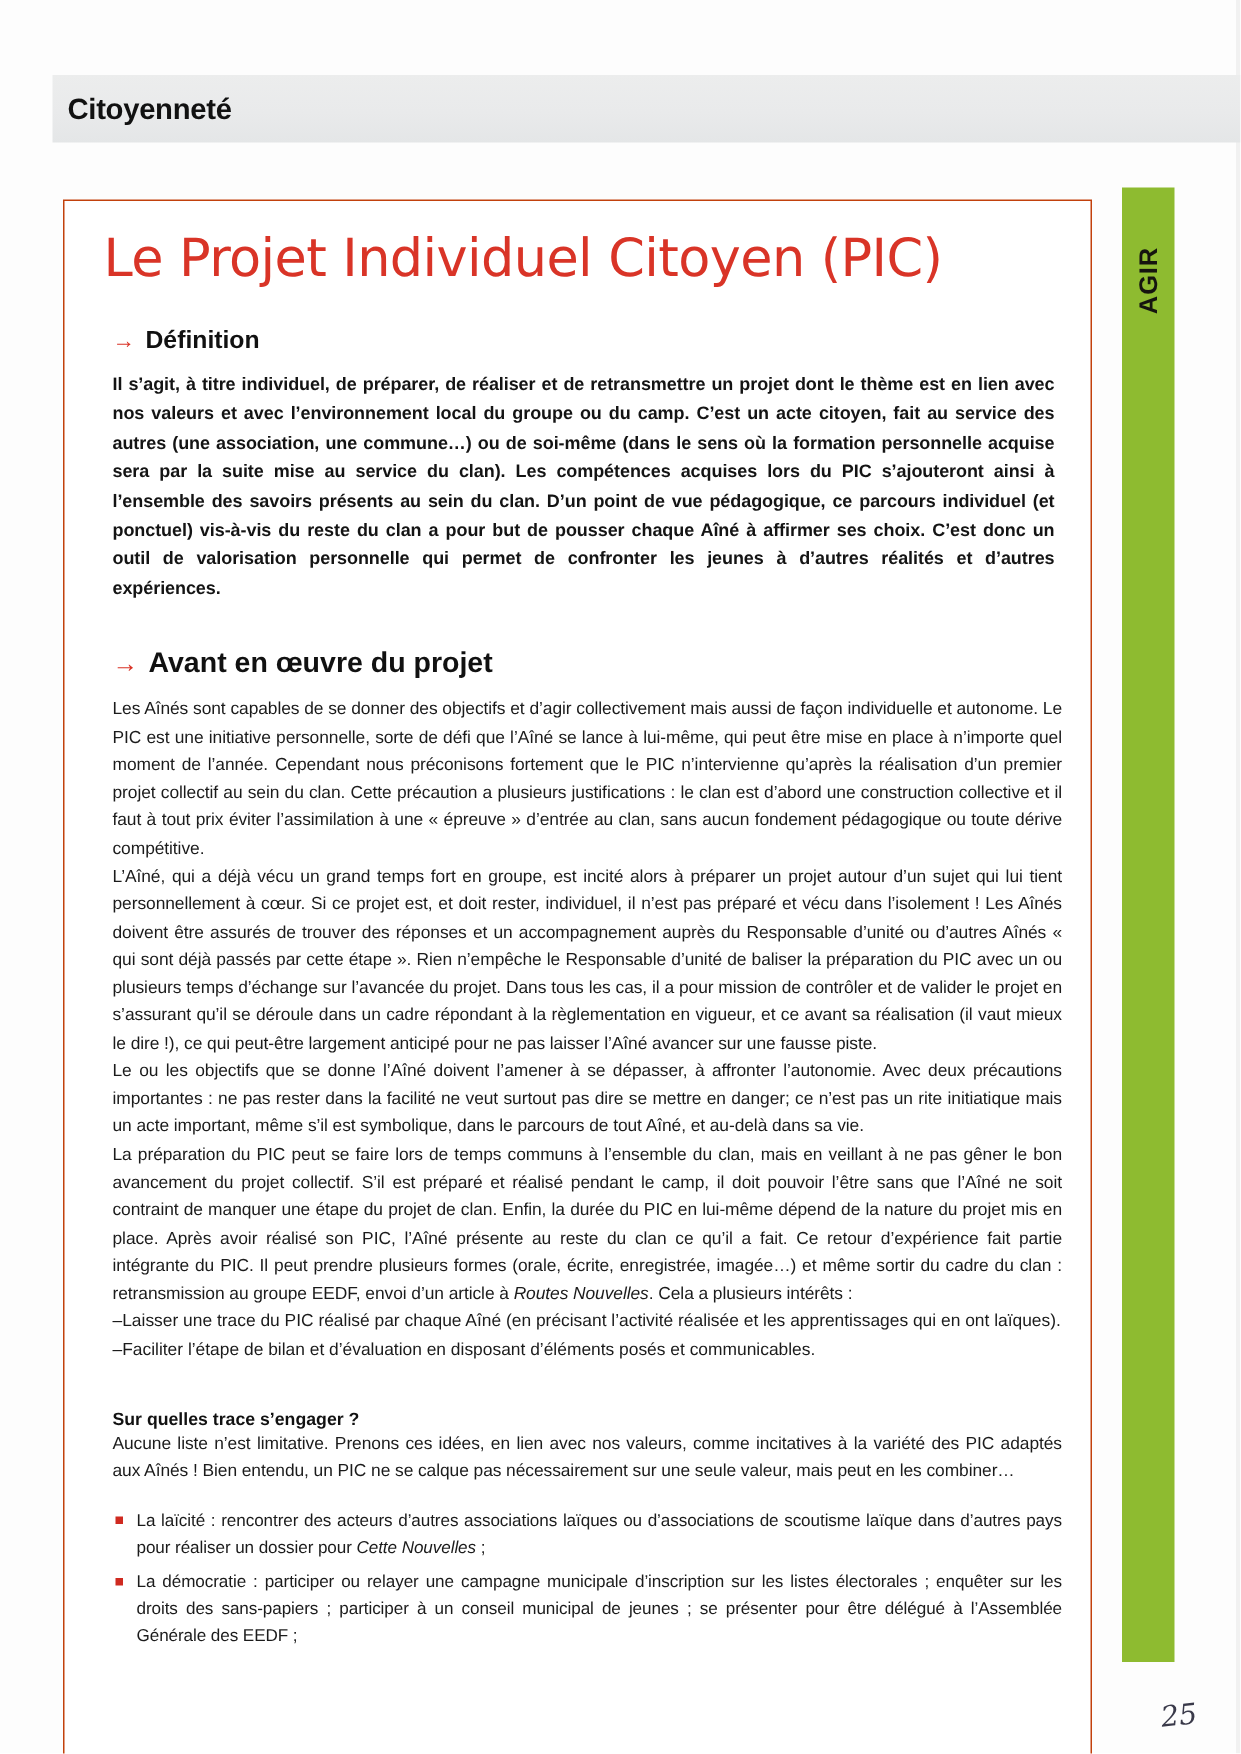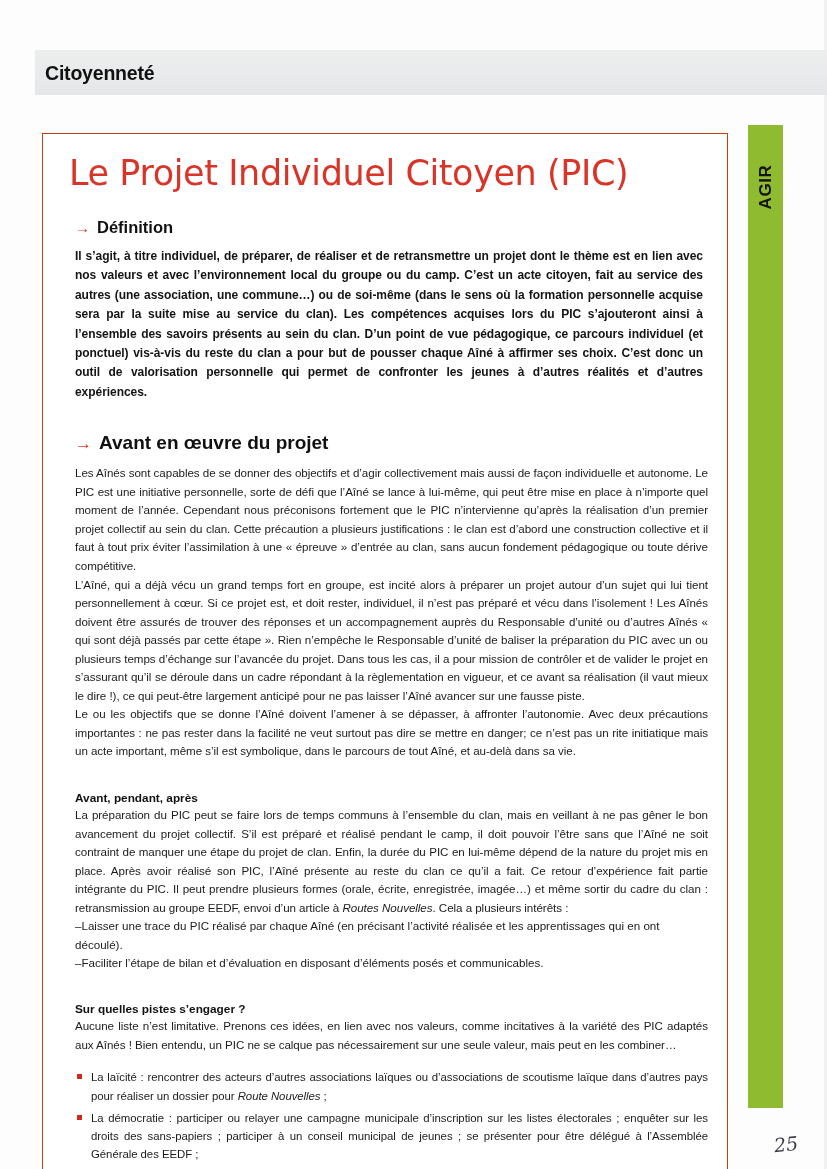--- a/index.html
+++ b/index.html
@@ -220,31 +220,30 @@
     <div class="lead">Il s’agit, à titre individuel, de préparer, de réaliser et de retransmettre un projet dont le thème est en lien avec nos valeurs et avec l’environnement local du groupe ou du camp. C’est un acte citoyen, fait au service des autres (une association, une commune…) ou de soi-même (dans le sens où la formation personnelle acquise sera par la suite mise au service du clan). Les compétences acquises lors du PIC s’ajouteront ainsi à l’ensemble des savoirs présents au sein du clan. D’un point de vue pédagogique, ce parcours individuel (et ponctuel) vis-à-vis du reste du clan a pour but de pousser chaque Aîné à affirmer ses choix. C’est donc un outil de valorisation personnelle qui permet de confronter les jeunes à d’autres réalités et d’autres expériences.</div>
 
     <div class="h2 big">
       <span class="arrow">→</span>
       <span>Avant en œuvre du projet</span>
     </div>
     <p class="body">Les Aînés sont capables de se donner des objectifs et d’agir collectivement mais aussi de façon individuelle et autonome. Le PIC est une initiative personnelle, sorte de défi que l’Aîné se lance à lui-même, qui peut être mise en place à n’importe quel moment de l’année. Cependant nous préconisons fortement que le PIC n’intervienne qu’après la réalisation d’un premier projet collectif au sein du clan. Cette précaution a plusieurs justifications : le clan est d’abord une construction collective et il faut à tout prix éviter l’assimilation à une « épreuve » d’entrée au clan, sans aucun fondement pédagogique ou toute dérive compétitive.</p>
     <p class="body">L’Aîné, qui a déjà vécu un grand temps fort en groupe, est incité alors à préparer un projet autour d’un sujet qui lui tient personnellement à cœur. Si ce projet est, et doit rester, individuel, il n’est pas préparé et vécu dans l’isolement ! Les Aînés doivent être assurés de trouver des réponses et un accompagnement auprès du Responsable d’unité ou d’autres Aînés « qui sont déjà passés par cette étape ». Rien n’empêche le Responsable d’unité de baliser la préparation du PIC avec un ou plusieurs temps d’échange sur l’avancée du projet. Dans tous les cas, il a pour mission de contrôler et de valider le projet en s’assurant qu’il se déroule dans un cadre répondant à la règlementation en vigueur, et ce avant sa réalisation (il vaut mieux le dire !), ce qui peut-être largement anticipé pour ne pas laisser l’Aîné avancer sur une fausse piste.</p>
     <p class="body">Le ou les objectifs que se donne l’Aîné doivent l’amener à se dépasser, à affronter l’autonomie. Avec deux précautions importantes : ne pas rester dans la facilité ne veut surtout pas dire se mettre en danger; ce n’est pas un rite initiatique mais un acte important, même s’il est symbolique, dans le parcours de tout Aîné, et au-delà dans sa vie.</p>
 
-    <div class="h3 spaced">Avant, pendant, après</div>
     <p class="body"><span>La préparation du PIC peut se faire lors de temps communs à l’ensemble du clan, mais en veillant à ne pas gêner le bon avancement du projet collectif. S’il est préparé et réalisé pendant le camp, il doit pouvoir l’être sans que l’Aîné ne soit contraint de manquer une étape du projet de clan. Enfin, la durée du PIC en lui-même dépend de la nature du projet mis en place. Après avoir réalisé son PIC, l’Aîné présente au reste du clan ce qu’il a fait. Ce retour d’expérience fait partie intégrante du PIC. Il peut prendre plusieurs formes (orale, écrite, enregistrée, imagée…) et même sortir du cadre du clan : retransmission au groupe EEDF, envoi d’un article à </span><i class="it">Routes Nouvelles</i><span>. Cela a plusieurs intérêts :</span></p>
-    <div class="dashline">–Laisser une trace du PIC réalisé par chaque Aîné (en précisant l’activité réalisée et les apprentissages qui en ont découlé).</div>
+    <div class="dashline">–Laisser une trace du PIC réalisé par chaque Aîné (en précisant l’activité réalisée et les apprentissages qui en ont laïques).</div>
     <div class="dashline">–Faciliter l’étape de bilan et d’évaluation en disposant d’éléments posés et communicables.</div>
 
-    <div class="h3 spaced">Sur quelles pistes s’engager ?</div>
+    <div class="h3 spaced">Sur quelles trace s’engager ?</div>
     <p class="body">Aucune liste n’est limitative. Prenons ces idées, en lien avec nos valeurs, comme incitatives à la variété des PIC adaptés aux Aînés ! Bien entendu, un PIC ne se calque pas nécessairement sur une seule valeur, mais peut en les combiner…</p>
 
     <ul class="pistes">
       <li>
-        <span class="sq"></span><span>La laïcité : rencontrer des acteurs d’autres associations laïques ou d’associations de scoutisme laïque dans d’autres pays pour réaliser un dossier pour </span><i class="it">Route Nouvelles</i><span> ;</span>
+        <span class="sq"></span><span>La laïcité : rencontrer des acteurs d’autres associations laïques ou d’associations de scoutisme laïque dans d’autres pays pour réaliser un dossier pour </span><i class="it">Cette Nouvelles</i><span> ;</span>
       </li>
       <li>
         <span class="sq"></span><span>La démocratie : participer ou relayer une campagne municipale d’inscription sur les listes électorales ; enquêter sur les droits des sans-papiers ; participer à un conseil municipal de jeunes ; se présenter pour être délégué à l’Assemblée Générale des EEDF ;</span>
       </li>
 
     </ul>
 
   </div>
 </div>
 

